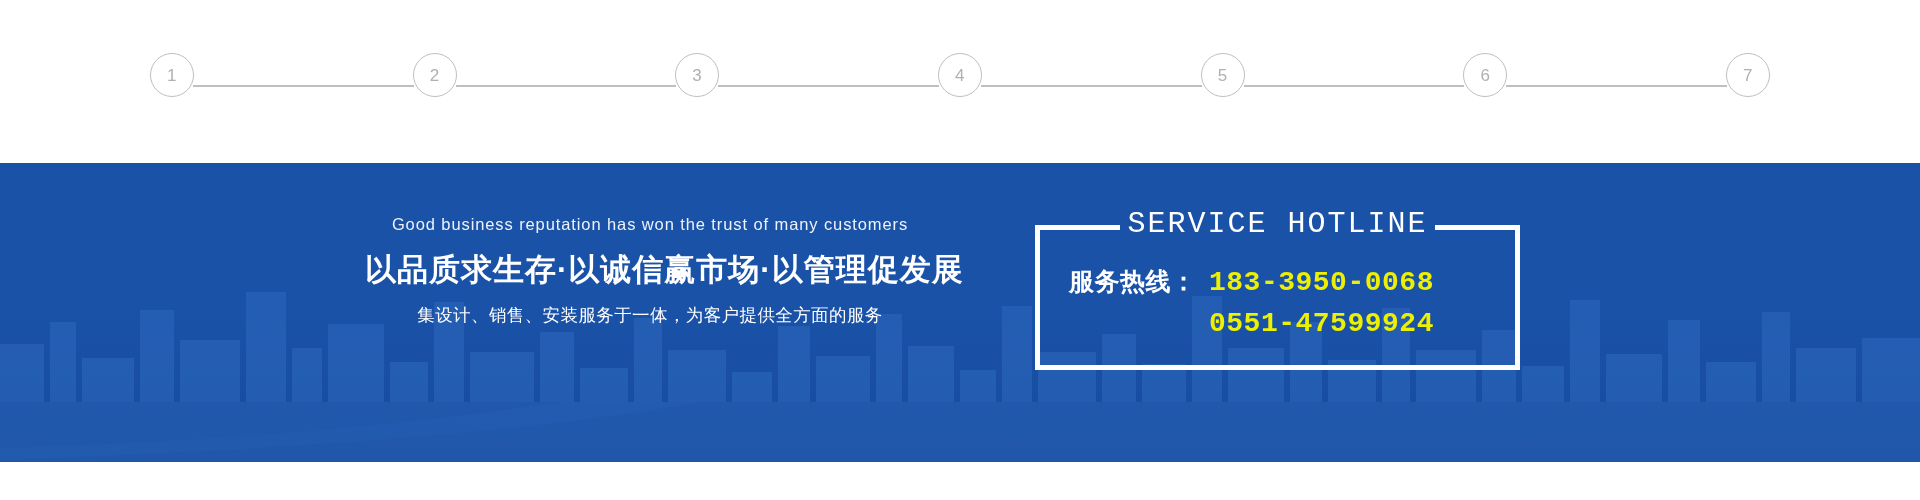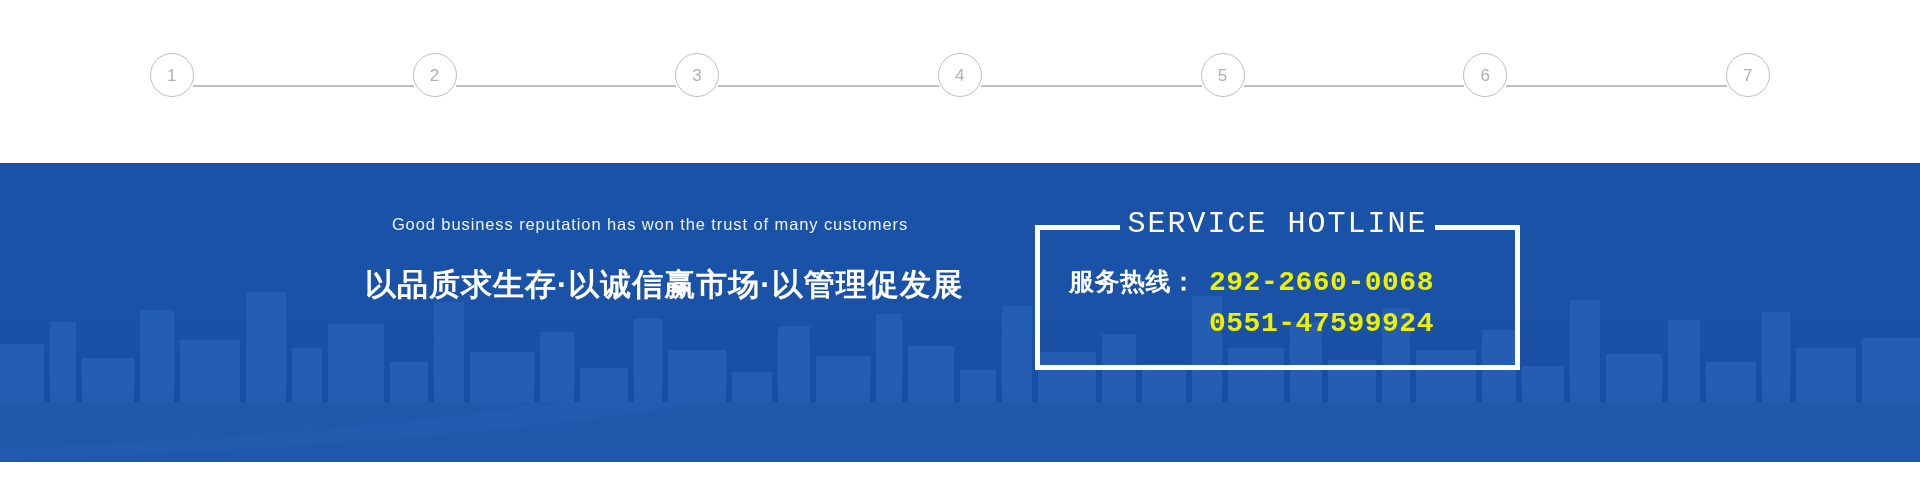--- a/index.html
+++ b/index.html
@@ -108,21 +108,21 @@
     color: #ffffff;
   }
   #slogan-en {
     font-size: 16.5px;
     letter-spacing: 0.9px;
     color: #eef2f9;
     white-space: nowrap;
     line-height: 1.2;
   }
   #slogan-main {
-    margin-top: 31px;
+    margin-top: 16px;
     font-size: 31px;
     font-weight: 700;
     letter-spacing: 1px;
     color: #ffffff;
     white-space: nowrap;
     line-height: 1.25;
   }
   #slogan-sub {
     margin-top: 14px;
     font-size: 17.5px;
@@ -291,35 +291,36 @@
     <g fill="#2f6bc0" opacity="0.7">
       <path d="M0 196 C 260 188, 430 170, 560 150 L 700 150 C 560 176, 330 196, 0 208 Z"></path>
     </g>
   </svg>
 
   <div id="banner-inner">
 
     <div id="slogan-block">
       <div id="slogan-en">Good business  reputation has  won  the  trust  of  many  customers</div>
       <div id="slogan-main">以品质求生存·以诚信赢市场·以管理促发展</div>
+      <div id="slogan-sub">集设计、销售、安装服务于一体，为客户提供全方面的服务</div>
     </div>
 
     <div id="hotline-box">
       <div class="hl-border" id="hl-left"></div>
       <div class="hl-border" id="hl-right"></div>
       <div class="hl-border" id="hl-bottom"></div>
       <div class="hl-border" id="hl-top-l"></div>
       <div class="hl-border" id="hl-top-r"></div>
 
       <div id="hotline-title">SERVICE  HOTLINE</div>
 
       <div id="hotline-rows">
         <div class="hl-row">
           <span class="hl-label">服务热线：</span>
-          <span class="hl-number">292-2660-0068</span>
+          <span class="hl-number">183-3950-0068</span>
         </div>
         <div class="hl-row second">
           <span class="hl-label">服务热线：</span>
           <span class="hl-number">0551-47599924</span>
         </div>
       </div>
     </div>
 
   </div>
 </div>

